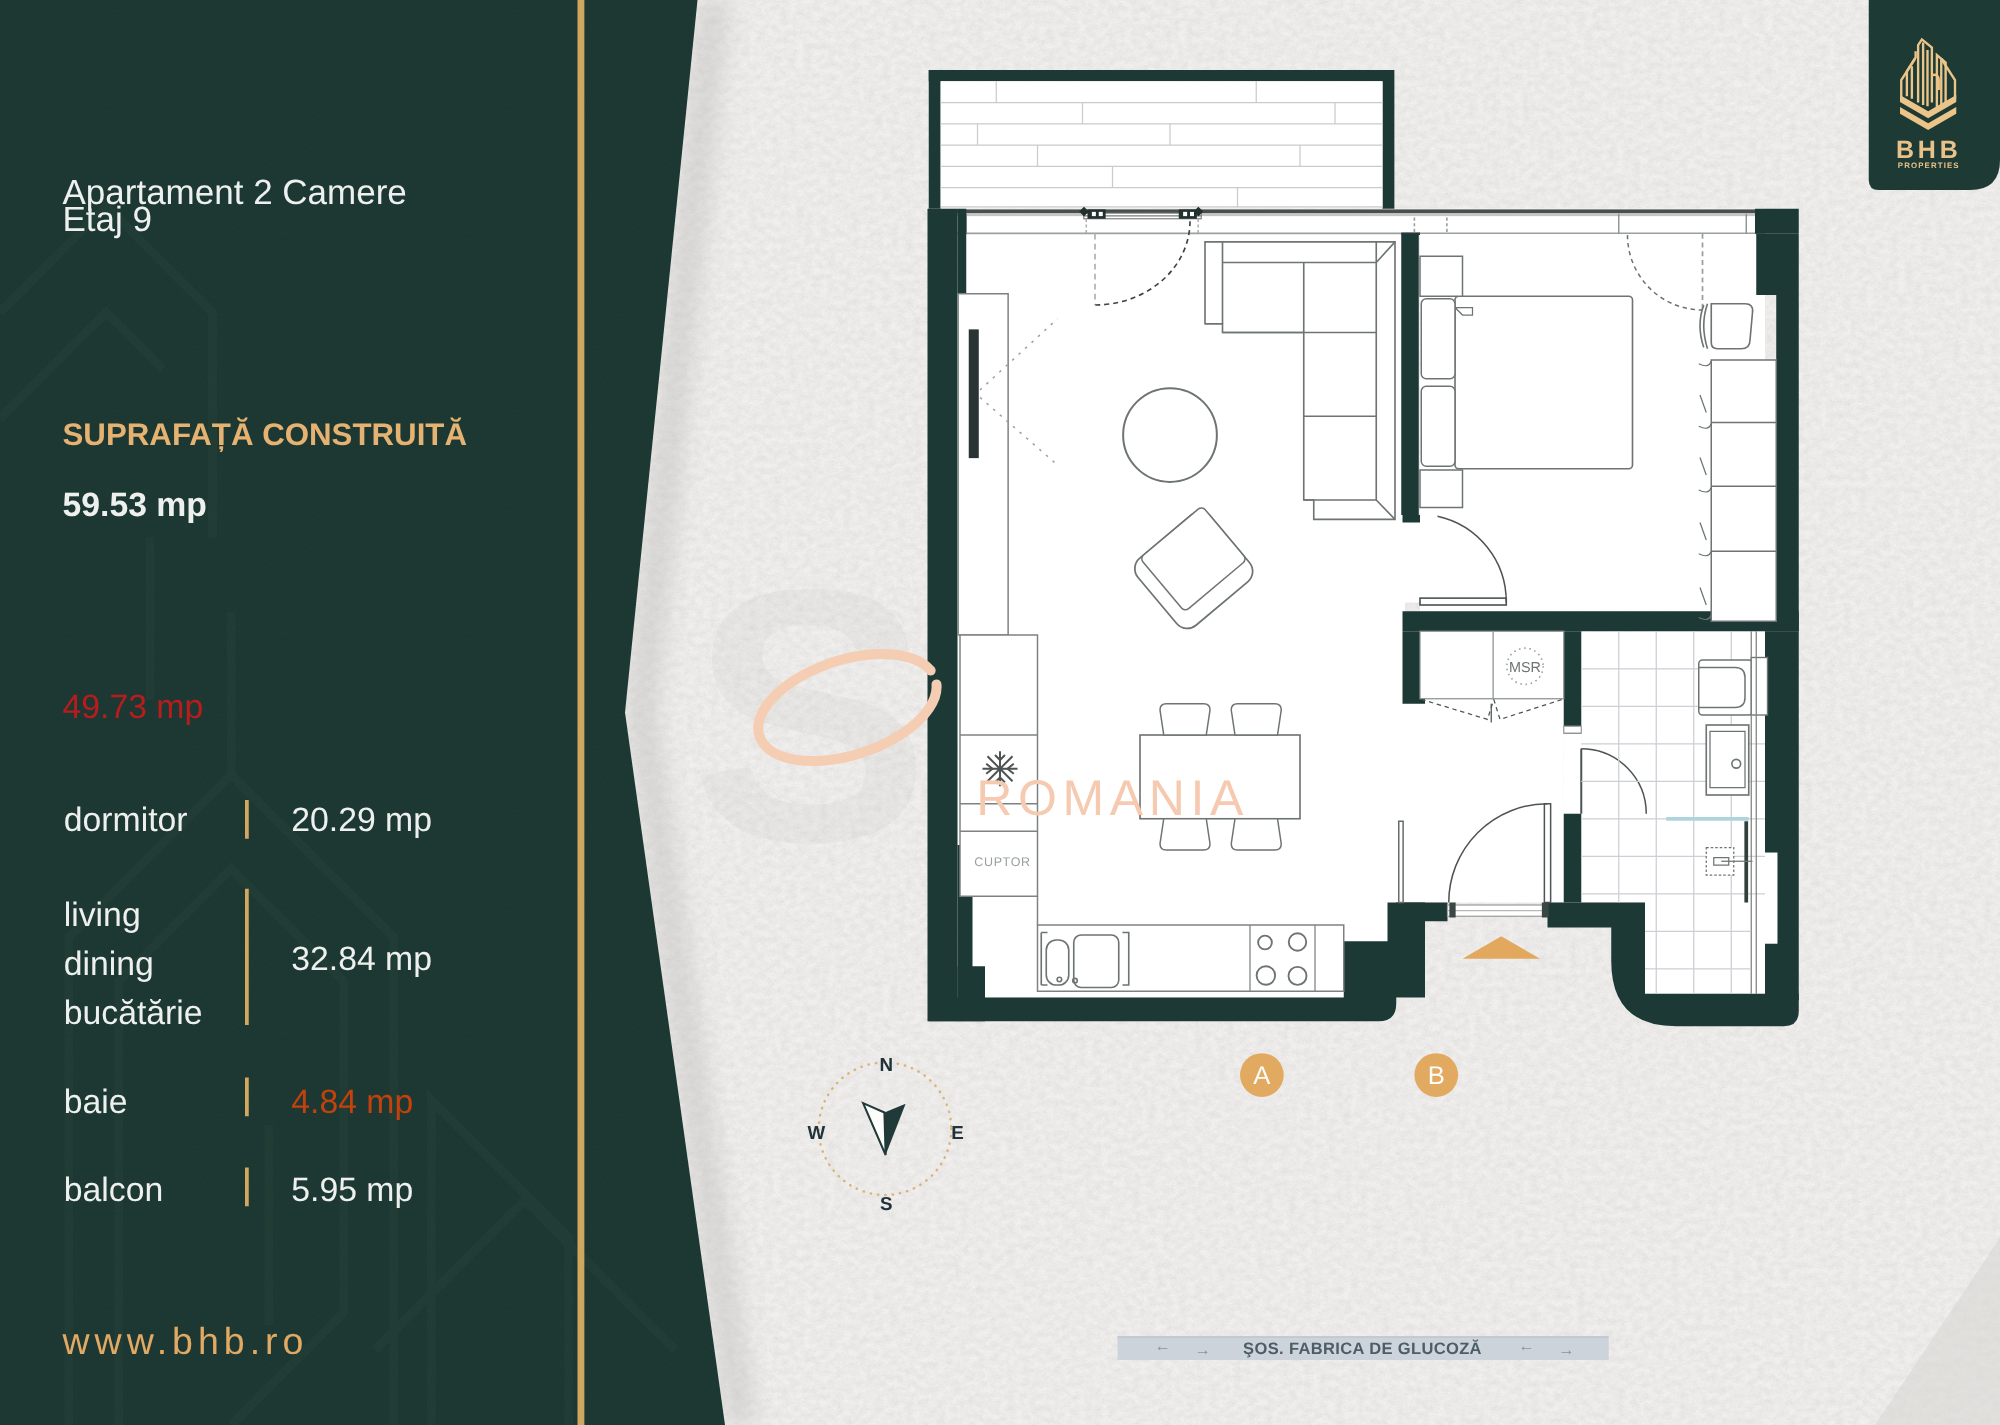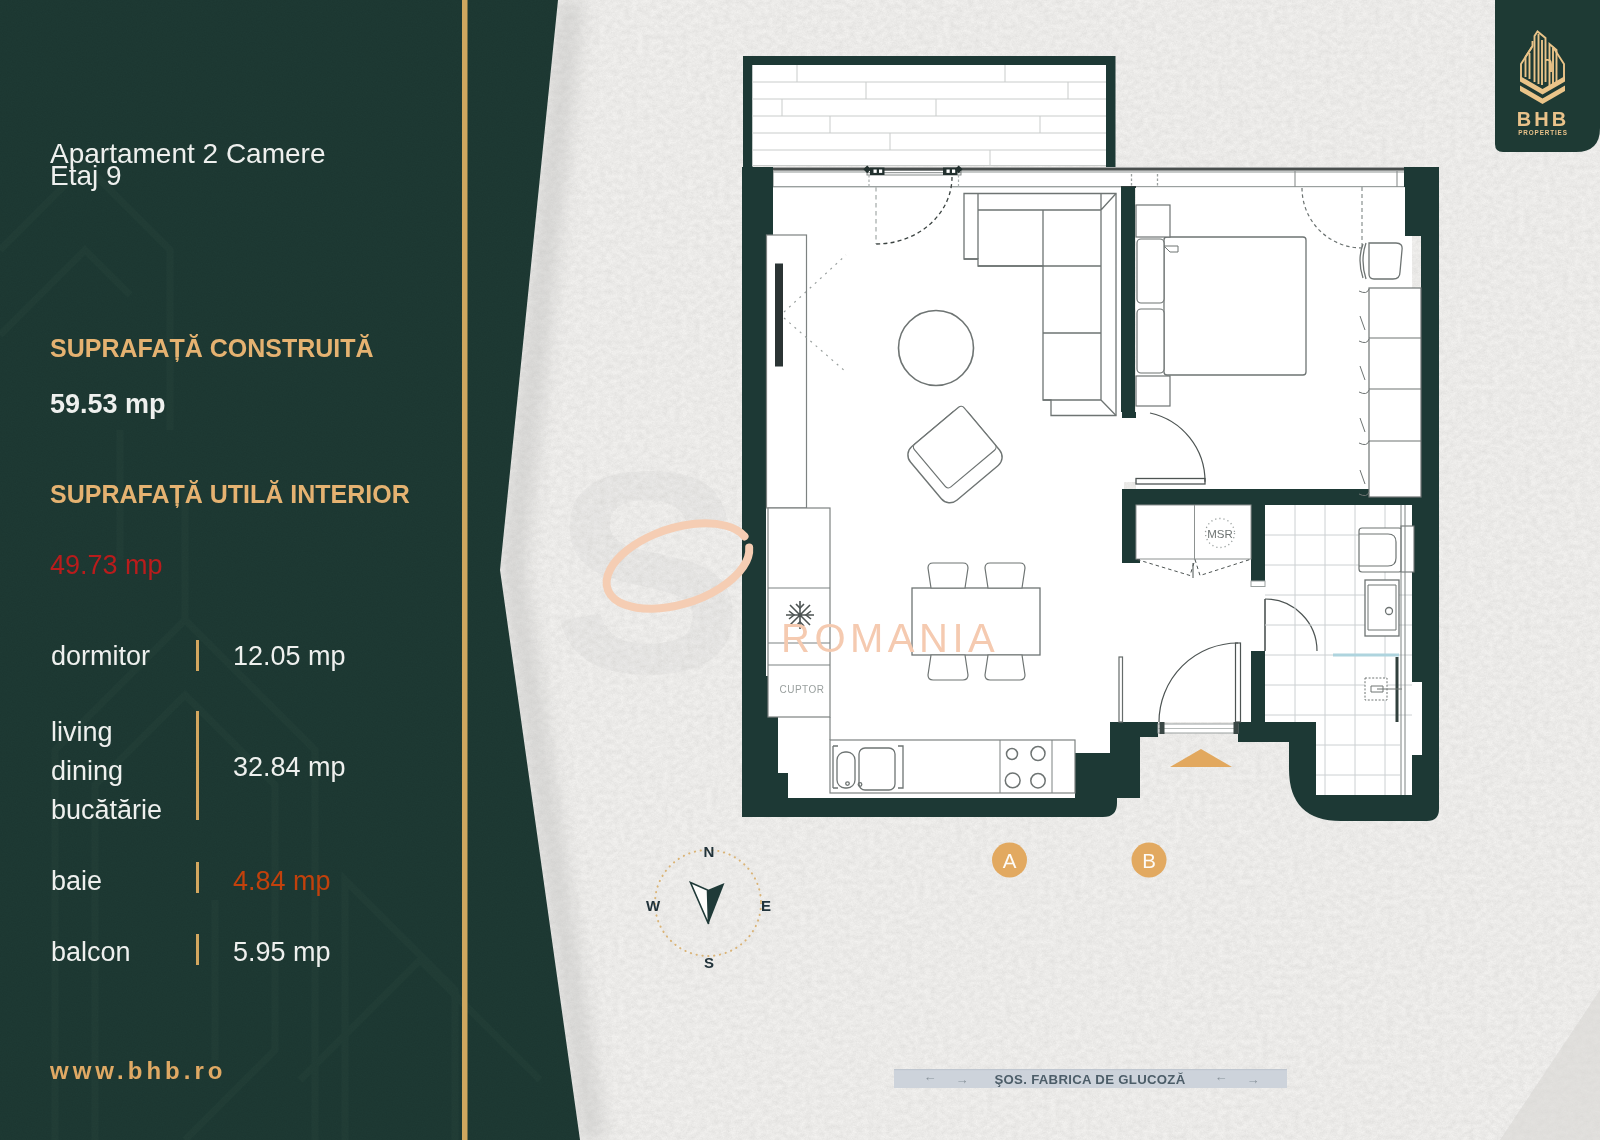--- a/index.html
+++ b/index.html
@@ -385,33 +385,32 @@
   </g>
 </svg>
 
 
 <div class="txt" style="left:50px;top:118px;font-size:28px;color:#eef0ee;margin-top:20px;">Apartament 2 Camere</div>
 <div class="txt" style="left:50px;top:160px;font-size:28px;color:#eef0ee;">Etaj 9</div>
 
 <div class="txt" style="left:50px;top:334px;font-size:25px;font-weight:bold;color:#e5b271;">SUPRAFAȚĂ CONSTRUITĂ</div>
 <div class="txt" style="left:50px;top:389px;font-size:27px;color:#eef0ee;font-weight:bold;">59.53 mp</div>
 
-<div class="txt" style="left:50px;top:480px;font-size:25px;font-weight:bold;color:#e5b271;">SUPRAFAȚĂ UTILĂ INTERIOR</div>
 <div class="txt" style="left:50px;top:538px;font-size:27px;color:#b91c1c;margin-top:12px;">49.73 mp</div>
 
 <div class="txt" style="left:51px;top:641px;font-size:27px;color:#eef0ee;">dormitor</div>
 <div class="txt" style="left:196px;top:640px;width:3px;height:31px;background:#d3a75f;"></div>
-<div class="txt" style="left:233px;top:641px;font-size:27px;color:#eef0ee;">12.05 mp</div>
+<div class="txt" style="left:233px;top:641px;font-size:27px;color:#eef0ee;">20.29 mp</div>
 
 <div class="txt" style="left:51px;top:713px;font-size:27px;color:#eef0ee;line-height:39px;">living<br>dining<br>bucătărie</div>
 <div class="txt" style="left:196px;top:711px;width:3px;height:109px;background:#d3a75f;"></div>
 <div class="txt" style="left:233px;top:752px;font-size:27px;color:#eef0ee;">32.84 mp</div>
 
 <div class="txt" style="left:51px;top:866px;font-size:27px;color:#eef0ee;">baie</div>
 <div class="txt" style="left:196px;top:862px;width:3px;height:31px;background:#d3a75f;"></div>
 <div class="txt" style="left:233px;top:866px;font-size:27px;color:#c2410c;">4.84 mp</div>
 
 <div class="txt" style="left:51px;top:937px;font-size:27px;color:#eef0ee;">balcon</div>
 <div class="txt" style="left:196px;top:934px;width:3px;height:31px;background:#d3a75f;"></div>
 <div class="txt" style="left:233px;top:937px;font-size:27px;color:#eef0ee;">5.95 mp</div>
 
-<div class="txt" style="left:50px;top:1057px;font-size:24px;font-weight:bold;color:#e0a964;letter-spacing:4px;">www.bhb.ro</div>
+<div class="txt" style="left:50px;top:1057px;font-size:30px;font-weight:normal;color:#e0a964;letter-spacing:4px;">www.bhb.ro</div>
 </div>
 
 </body></html>

